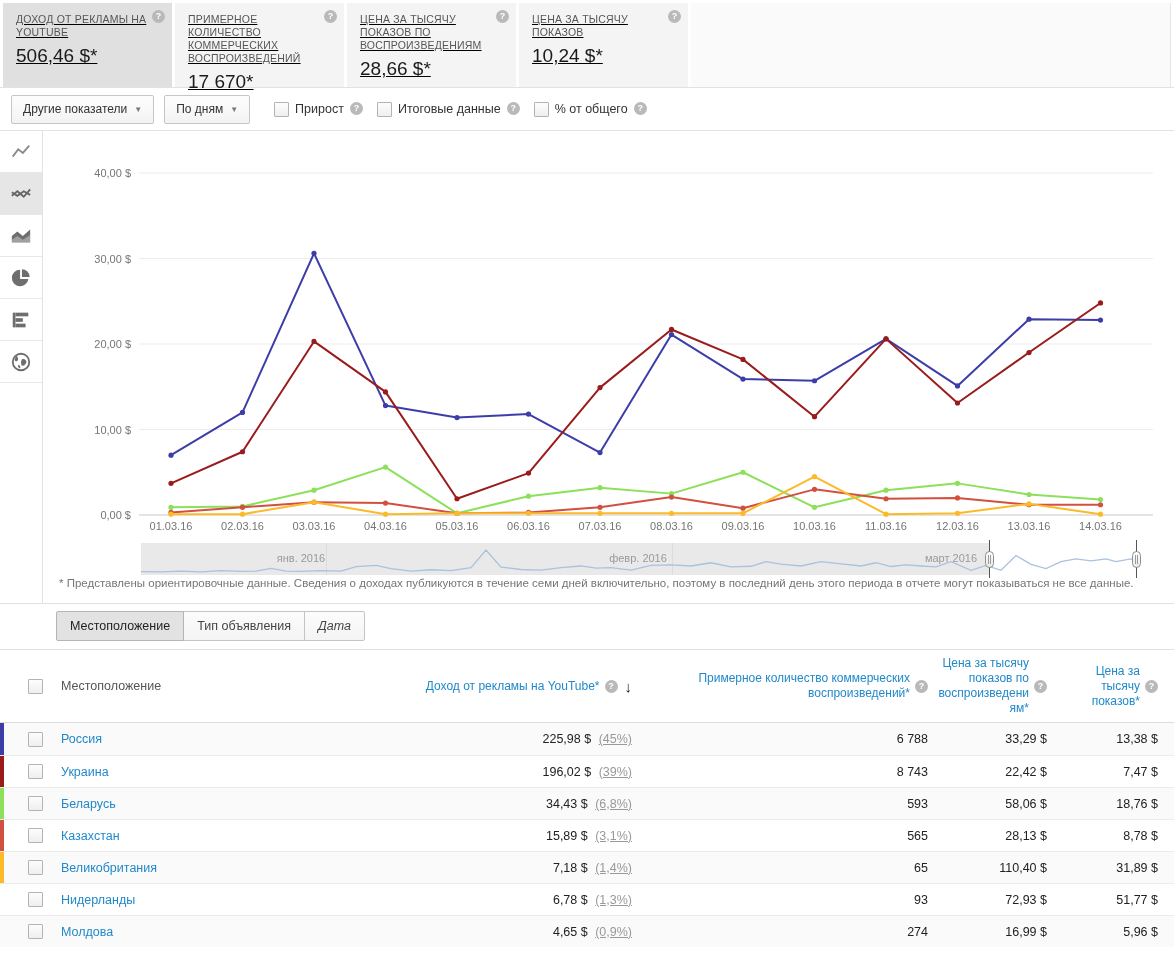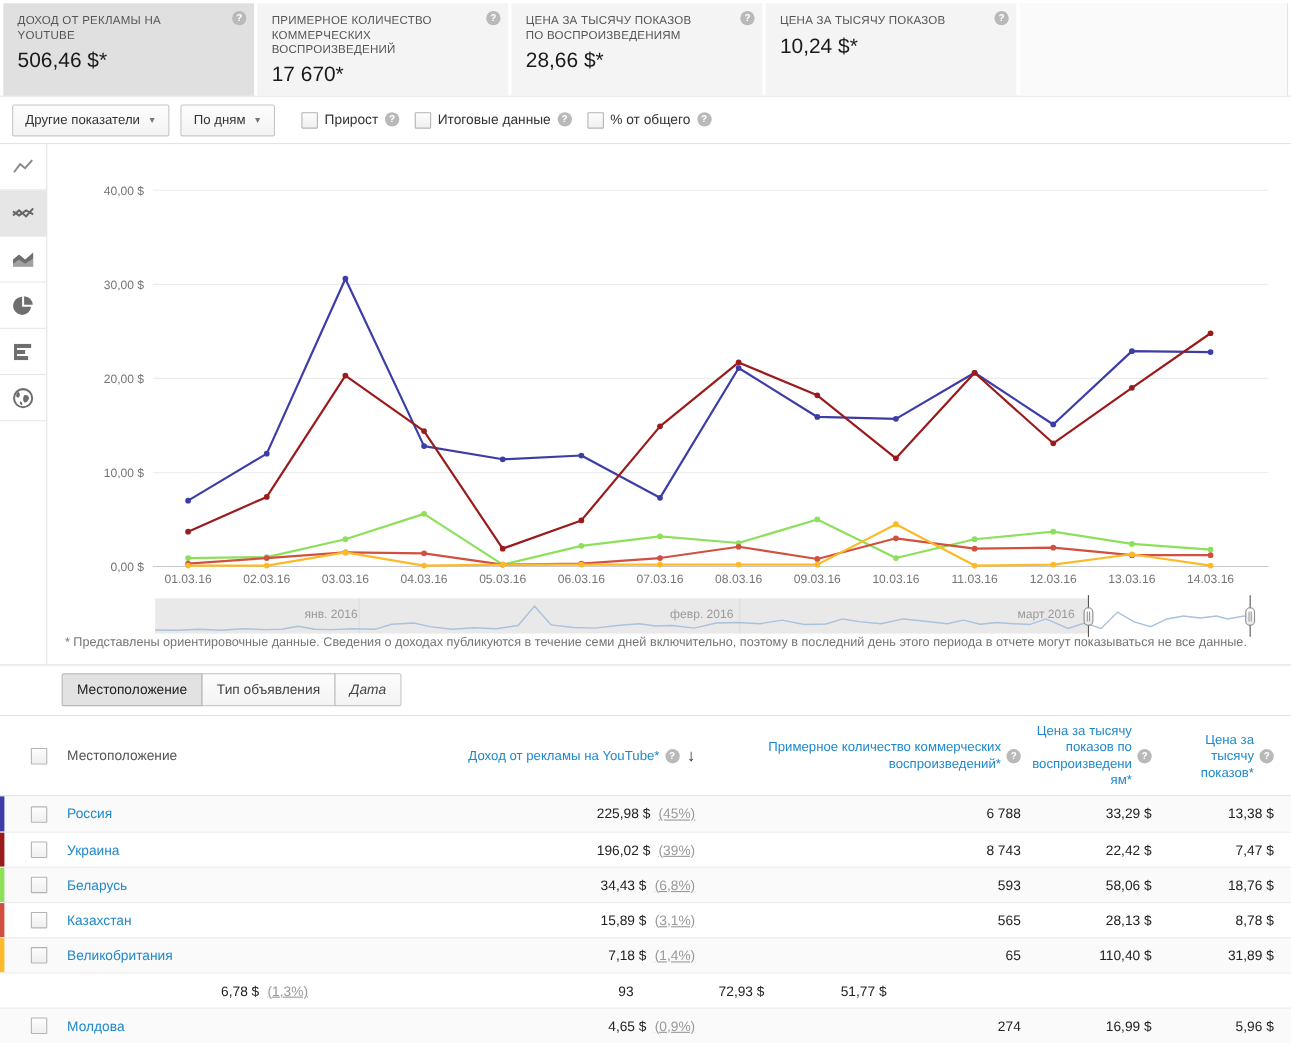--- a/index.html
+++ b/index.html
@@ -1,21 +1,21 @@
 <!DOCTYPE html>
 <html><head>
 <meta charset="utf-8">
 <style>
   html,body{margin:0;padding:0;background:#f1f1f1;}
   body{font-family:"Liberation Sans","DejaVu Sans",sans-serif;-webkit-font-smoothing:antialiased;}
   .app{width:1174px;height:964px;background:#fff;overflow:hidden;position:relative;}
 
   
   .cards{display:flex;gap:3px;padding:3px 3px 0 3px;background:#fff;border-bottom:1px solid #e2e2e2;}
-  .card{width:228px;height:84px;background:#f4f4f4;position:relative;padding:10px 12px 8px 13px;box-sizing:border-box;cursor:pointer;}
+  .card{width:169px;height:84px;background:#f4f4f4;position:relative;padding:10px 12px 8px 13px;box-sizing:border-box;cursor:pointer;text-decoration:underline;}
   .card.selected{background:#e0e0e0;}
   .card-title{font-size:10.5px;color:#565656;line-height:13px;letter-spacing:.2px;max-width:160px;}
   .card-value{font-size:19px;color:#1a1a1a;margin-top:6px;}
   .card-fill{flex:1;background:#fafafa;border-right:1px solid #e5e5e5;height:84px;}
   .q{display:inline-block;width:13px;height:13px;border-radius:50%;background:#b9b9b9;color:#fff;
      font-size:9px;font-weight:bold;line-height:13px;text-align:center;flex:none;}
   .card .q{position:absolute;top:7px;right:7px;}
 
   
   .controls{display:flex;align-items:center;height:42px;padding-left:11px;background:#fff;}
@@ -394,20 +394,24 @@
             <span class="cb"></span>
             <a class="country-link">Великобритания</a>
           </div>
           <div class="col-revenue num-cell"><span>7,18 $ </span><span class="share">(1,4%)</span></div>
           <div class="col-views num-cell">65</div>
           <div class="col-cpmv num-cell">110,40 $</div>
           <div class="col-cpm num-cell">31,89 $</div>
         </div>
         <div class="t-row">
           <span class="swatch"></span>
+          <div class="col-country">
+            <span class="cb"></span>
+            <a class="country-link">Нидерланды</a>
+          </div>
           <div class="col-revenue num-cell"><span>6,78 $ </span><span class="share">(1,3%)</span></div>
           <div class="col-views num-cell">93</div>
           <div class="col-cpmv num-cell">72,93 $</div>
           <div class="col-cpm num-cell">51,77 $</div>
         </div>
         <div class="t-row alt">
           <span class="swatch"></span>
           <div class="col-country">
             <span class="cb"></span>
             <a class="country-link">Молдова</a>

